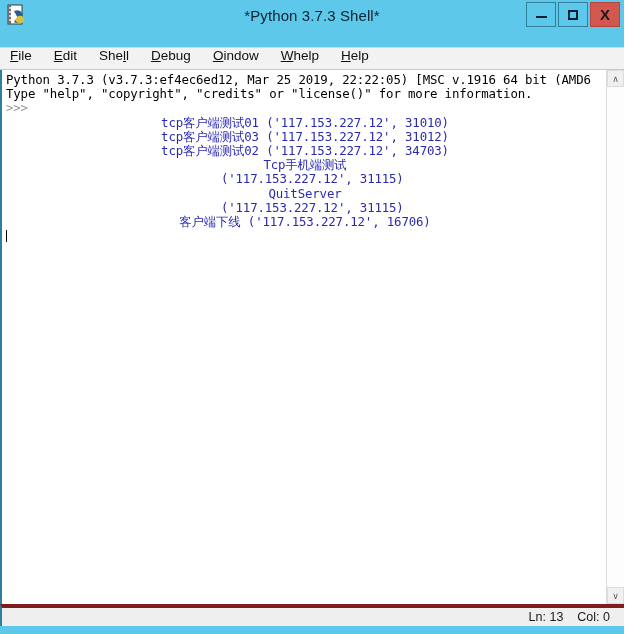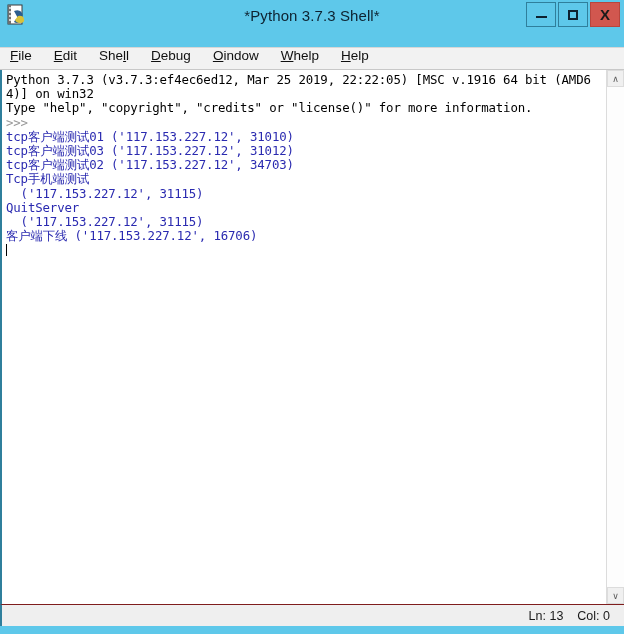--- a/index.html
+++ b/index.html
@@ -137,21 +137,21 @@
     position: relative;
   }
   .line {
     font-family: "DejaVu Sans Mono", "Liberation Mono", monospace;
     font-size: 12.4px;
     line-height: 14.2px;
     white-space: pre;
     color: #000000;
     letter-spacing: -0.15px;
   }
-  .c-stdout { color: #2a2ab0; }
+  .c-stdout { color: #2a2ab0; text-align: center; }
   .c-prompt { color: #9a9a9a; }
   .c-restart { color: #000000; }
   .caret {
     display: inline-block;
     width: 1px;
     height: 12px;
     background: #000000;
     vertical-align: -2px;
   }
 
@@ -180,21 +180,21 @@
   #sb-track {
     flex: 1 1 auto;
     background: #fdfdfd;
   }
 
   
   #statusbar {
     flex: 0 0 22px;
     height: 22px;
     background: #efefef;
-    border-top: 1px solid #7f1d1d;
+    border-top: 4px solid #7f1d1d;
     border-left: 2px solid #2f7f9c;
     display: flex;
     align-items: center;
     justify-content: flex-end;
     padding-right: 14px;
     box-sizing: border-box;
   }
   .status-text {
     font-size: 12.5px;
     color: #1a1a1a;
@@ -244,21 +244,20 @@
     <div class="menu-item"><span>She</span><u>l</u><span>l</span></div>
     <div class="menu-item"><u>D</u><span>ebug</span></div>
     <div class="menu-item"><u>O</u><span>indow</span></div>
     <div class="menu-item"><u>W</u><span>help</span></div>
     <div class="menu-item"><u>H</u><span>elp</span></div>
   </div>
 
   <div id="body-area">
     <div id="textarea">
       <div class="line c-restart">Python 3.7.3 (v3.7.3:ef4ec6ed12, Mar 25 2019, 22:22:05) [MSC v.1916 64 bit (AMD6</div>
-      <div class="line c-restart">4)] on win32</div>
       <div class="line c-restart">Type "help", "copyright", "credits" or "license()" for more information.</div>
       <div class="line c-prompt">&gt;&gt;&gt;</div>
       <div class="line c-stdout">tcp客户端测试01 ('117.153.227.12', 31010)</div>
       <div class="line c-stdout">tcp客户端测试03 ('117.153.227.12', 31012)</div>
       <div class="line c-stdout">tcp客户端测试02 ('117.153.227.12', 34703)</div>
       <div class="line c-stdout">Tcp手机端测试</div>
       <div class="line c-stdout">  ('117.153.227.12', 31115)</div>
       <div class="line c-stdout">QuitServer</div>
       <div class="line c-stdout">  ('117.153.227.12', 31115)</div>
       <div class="line c-stdout">客户端下线 ('117.153.227.12', 16706)</div>

